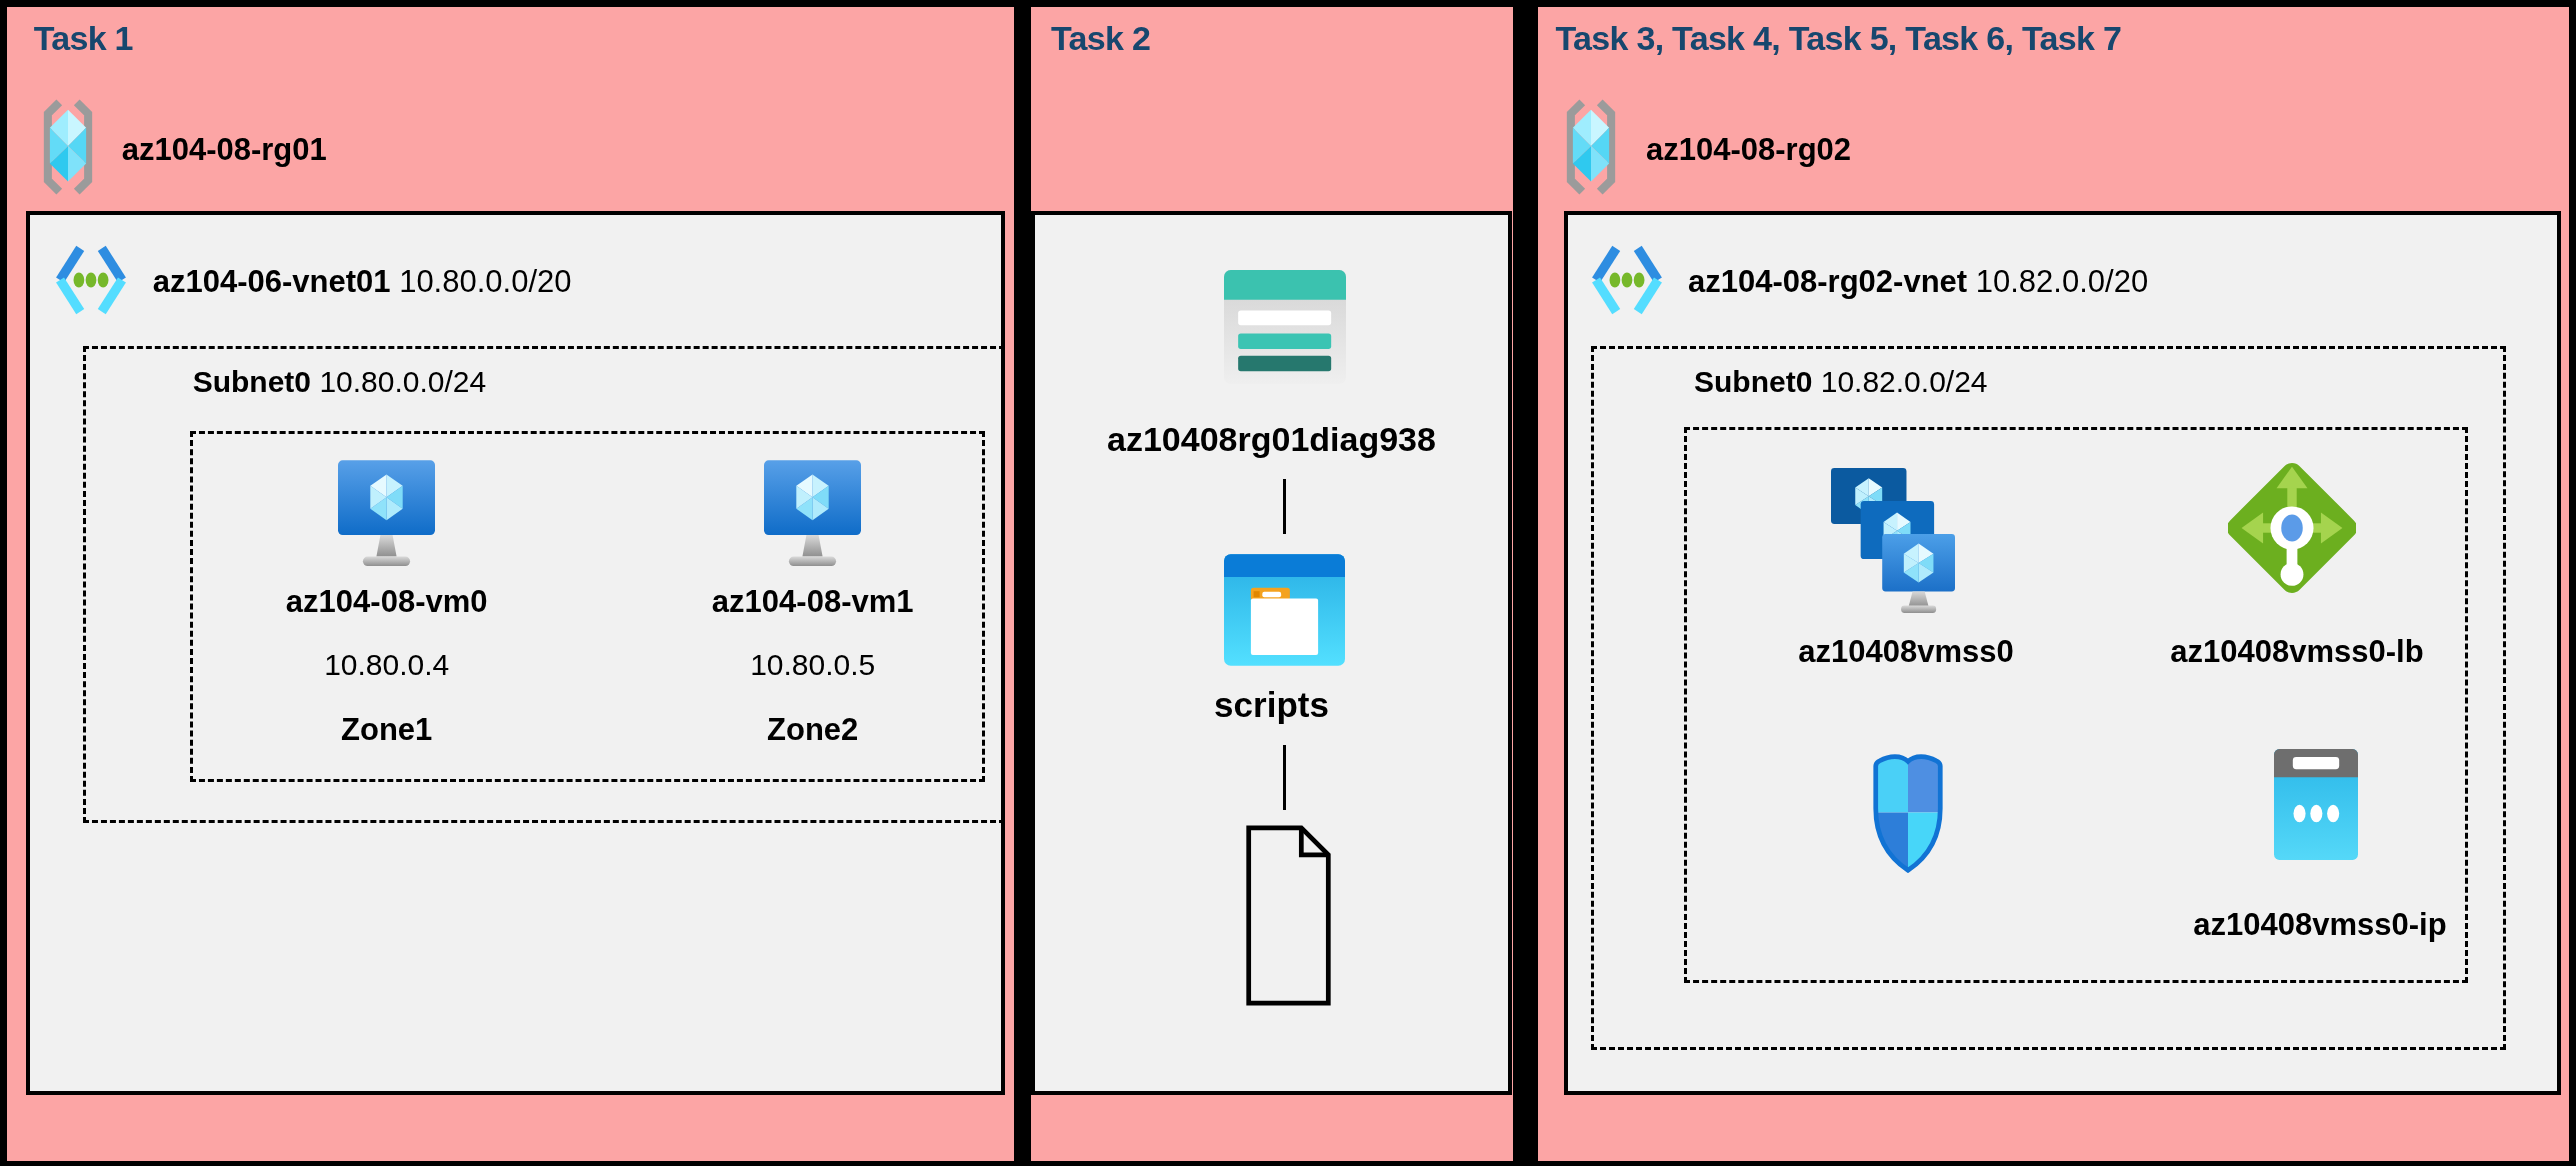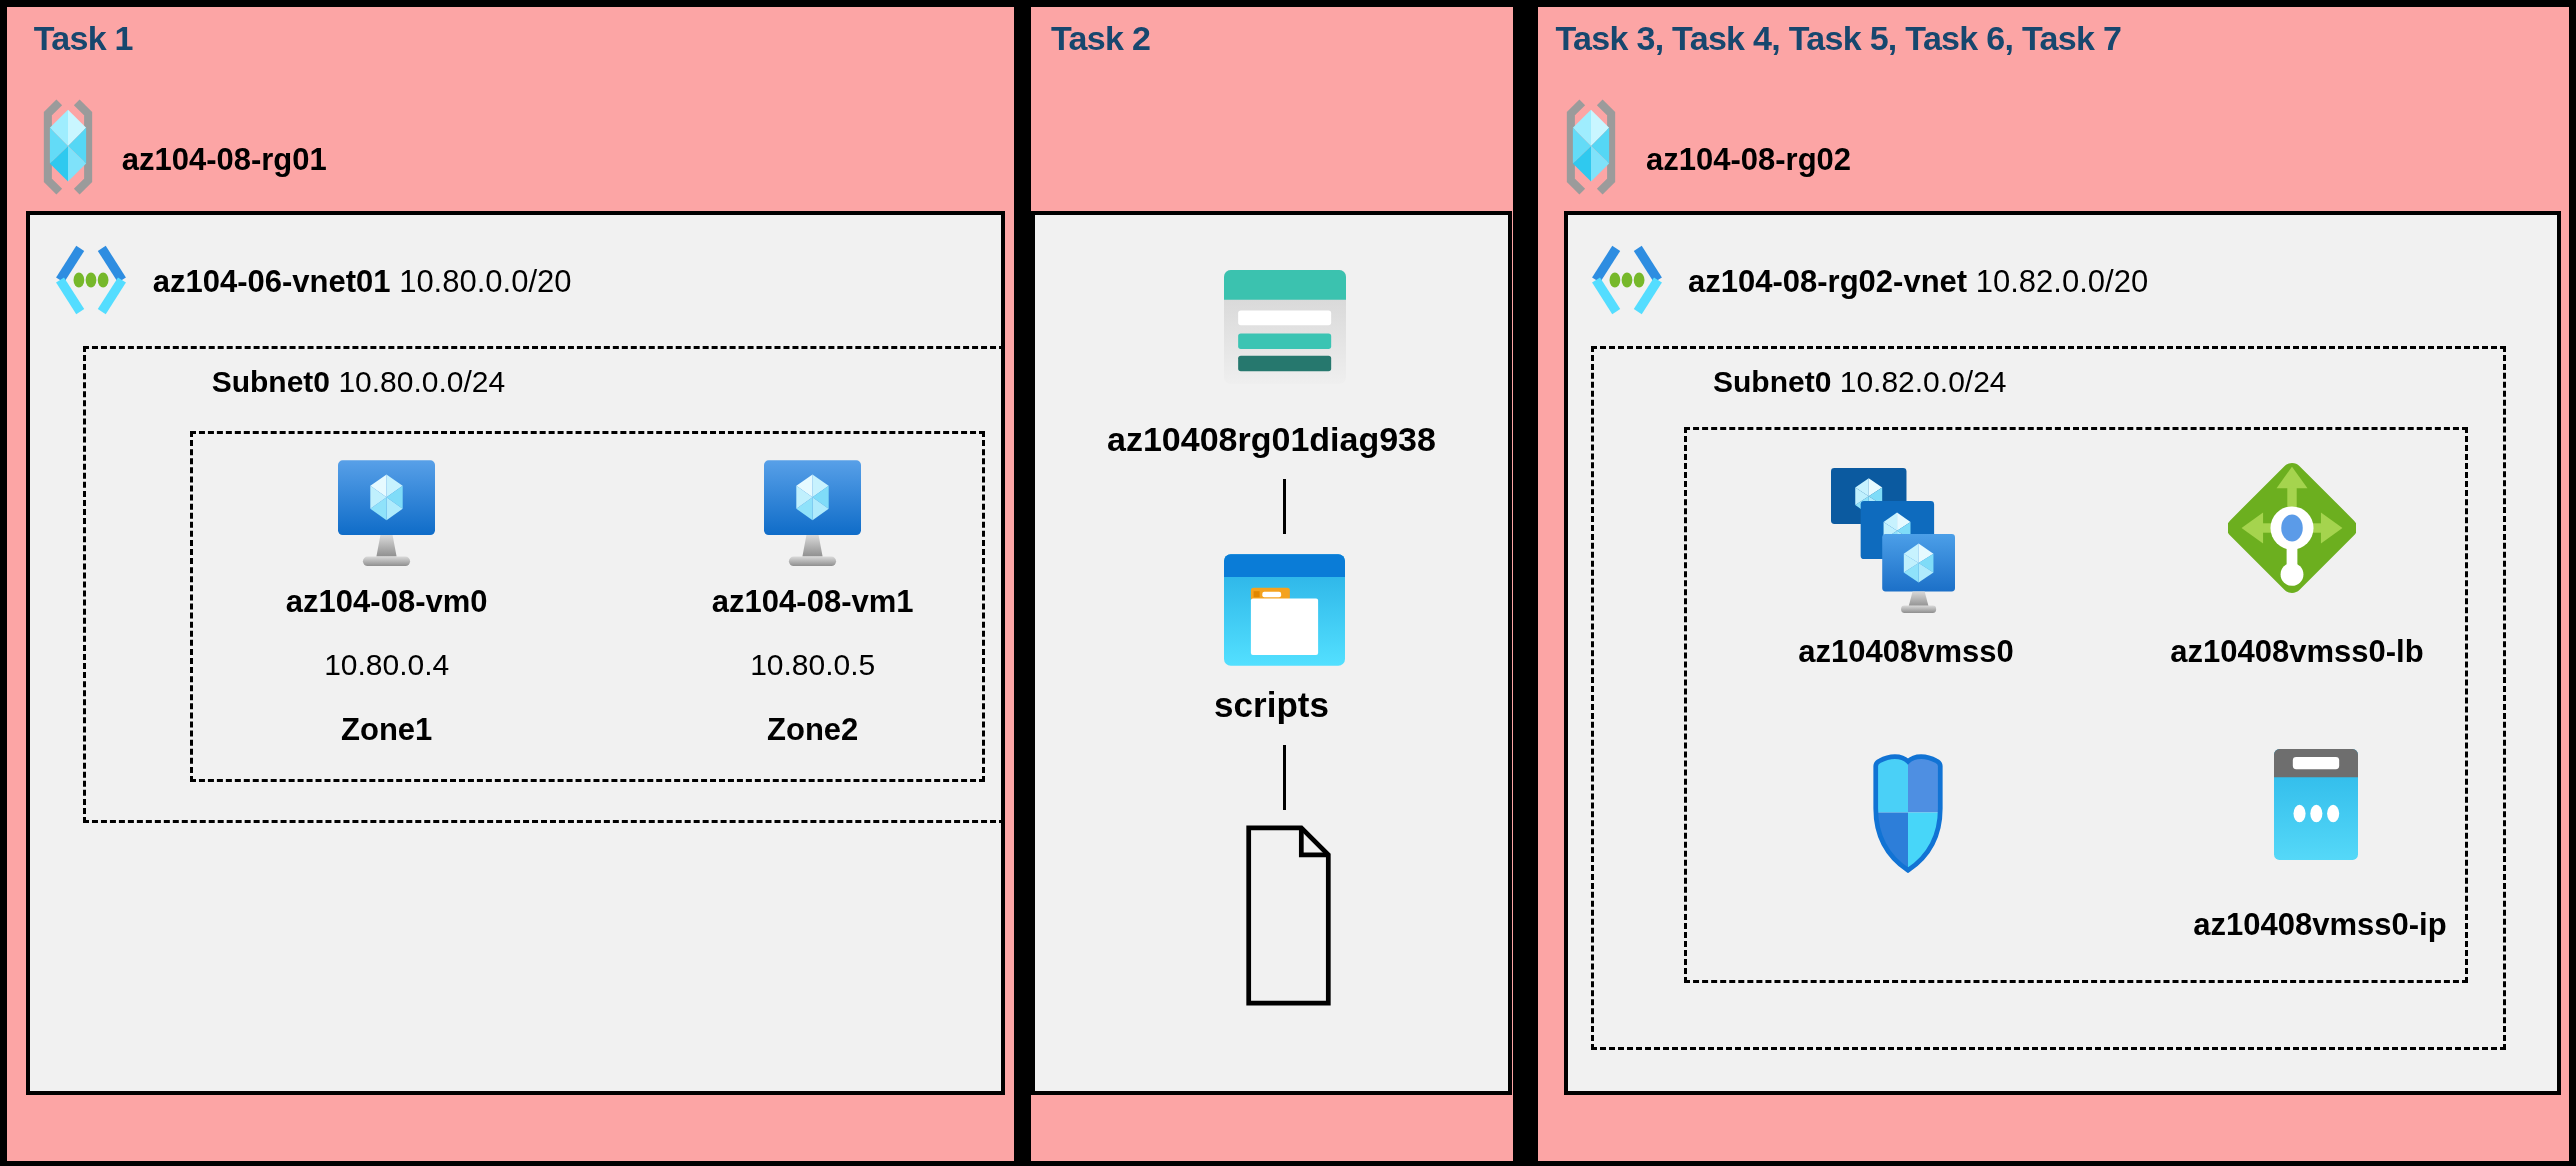--- a/index.html
+++ b/index.html
@@ -6,28 +6,28 @@
   #canvas{position:relative;width:2576px;height:1166px;background:#000;
           font-family:"Liberation Sans",sans-serif;color:#000;overflow:hidden;}
   .panel{position:absolute;top:6.7px;height:1154px;background:#fca5a5;}
   #panel-task1{left:6.7px;width:1007px;}
   #panel-task2{left:1031px;width:482px;}
   #panel-task37{left:1538px;width:1031px;}
 
   .task-title{position:absolute;font-size:34px;font-weight:bold;color:#17476E;
               letter-spacing:-0.7px;white-space:nowrap;}
   .rg-row-icon{position:absolute;width:58px;height:96px;}
-  .rg-row-label{position:absolute;font-size:31px;font-weight:bold;white-space:nowrap;margin-top:10px;}
+  .rg-row-label{position:absolute;font-size:31px;font-weight:bold;white-space:nowrap;}
 
   .rg-box{position:absolute;border:4px solid #000;background:#F1F1F1;}
   .dashed-box{position:absolute;border:3.4px dashed #000;}
 
   .vnet-icon{position:absolute;width:76px;height:74px;}
   .vnet-label{position:absolute;font-size:31px;white-space:nowrap;}
-  .subnet-label{position:absolute;font-size:30px;white-space:nowrap;margin-left:19px;}
+  .subnet-label{position:absolute;font-size:30px;white-space:nowrap;}
   .bold{font-weight:bold;}
 
   .vm-group{position:absolute;top:0;width:270px;height:345px;text-align:center;}
   .vm-icon{position:absolute;left:86px;top:26px;width:97px;height:109px;}
   .vm-name{position:absolute;top:150px;width:100%;font-size:31px;font-weight:bold;}
   .vm-ip{position:absolute;top:214px;width:100%;font-size:30px;}
   .vm-zone{position:absolute;top:278px;width:100%;font-size:31px;font-weight:bold;}
 
   .t2-center-label{position:absolute;width:100%;text-align:center;font-weight:bold;white-space:nowrap;}
   .connector{position:absolute;left:248px;width:3.4px;background:#000;}

